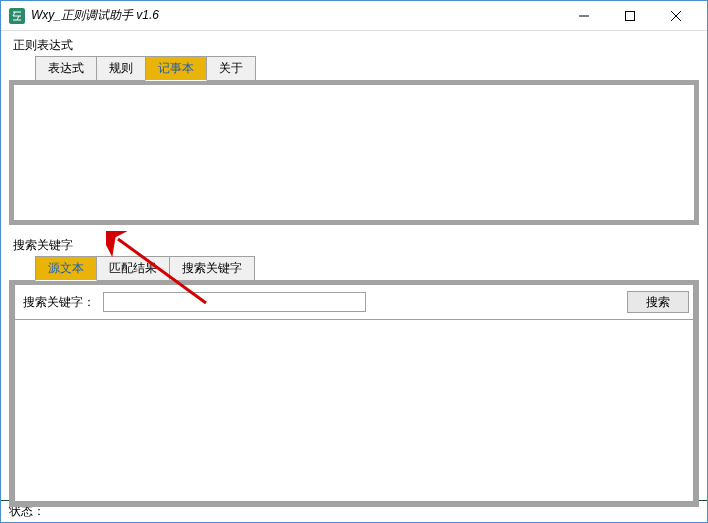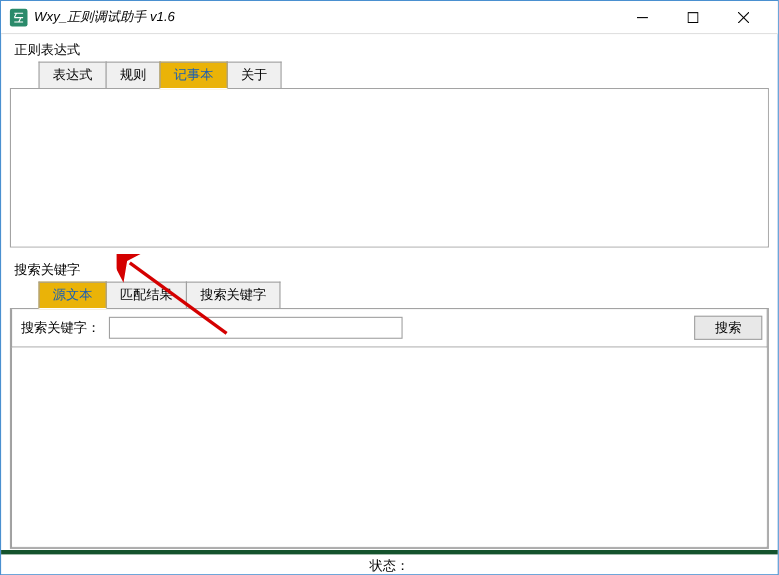--- a/index.html
+++ b/index.html
@@ -10,31 +10,31 @@
 .app-icon svg { width: 12px; height: 12px; }
 .title-text { flex: 1; font-size: 12px; font-style: italic; }
 .win-controls { display: flex; }
 .win-btn { width: 46px; height: 30px; display: flex; align-items: center; justify-content: center; cursor: pointer; }
 .win-btn svg { width: 10px; height: 10px; }
 .content { padding: 2px 8px 0 8px; }
 .group-label { font-size: 12px; padding: 4px 0 2px 4px; }
 .tabs { display: flex; position: relative; z-index: 2; padding-left: 26px; }
 .tab { border: 1px solid #a0a0a0; border-bottom: none; padding: 3px 12px; background: #f0f0f0; font-size: 12px; cursor: pointer; margin-right: -1px; position: relative; }
 .tab.active { background: #eab308; color: #1a5fb4; z-index: 3; border-bottom: 1px solid #fff; margin-bottom: -1px; }
-.tab-content { border: 1px solid #a3a3a3; background: #fff; position: relative; z-index: 1; }
+.tab-content { border: 5px solid #a3a3a3; background: #fff; position: relative; z-index: 1; }
 .top-tab-content { height: 145px; }
 .textarea-big { width: 100%; height: 100%; border: none; resize: none; padding: 4px; font-family: inherit; font-size: 12px; outline: none; }
 .results-section { margin-top: 8px; }
 .search-bar { display: flex; align-items: center; gap: 4px; padding: 6px 4px; border: 1px solid #a0a0a0; border-top: none; }
 .search-label { padding: 0 4px; }
 .search-input { flex: 1; height: 20px; border: 1px solid #a0a0a0; padding: 0 4px; font-size: 12px; outline: none; max-width: 390px; }
 .btn { height: 22px; padding: 0 18px; border: 1px solid #a0a0a0; background: #e8e8e8; font-size: 12px; cursor: pointer; font-family: inherit; text-align: right; }
 .search-spacer { flex: 1; }
 .source-content { border: 1px solid #a0a0a0; border-top: none; height: 182px; }
-.status-bar { position: absolute; bottom: 0; left: 0; right: 0; height: 22px; padding: 2px 8px; font-size: 12px; border-top: 4px solid #14532d; text-align: center; }
+.status-bar { position: absolute; bottom: 0; left: 0; right: 0; height: 22px; padding: 2px 8px; font-size: 12px; border-top: 1px solid #14532d; }
 .watermark { position: absolute; top: 50%; left: 50%; transform: translate(-50%, -50%); pointer-events: none; opacity: 0.12; font-size: 44px; color: #888; display: flex; align-items: center; gap: 10px; z-index: 10; }
 .watermark-text { display: flex; flex-direction: column; align-items: flex-start; line-height: 1; }
 .watermark-sub { font-size: 22px; letter-spacing: 2px; }
 .arrow-overlay { position: absolute; top: 230px; left: 105px; pointer-events: none; z-index: 20; }
 </style>
 </head>
 <body>
 
 <div class="window">
   <div class="titlebar">

